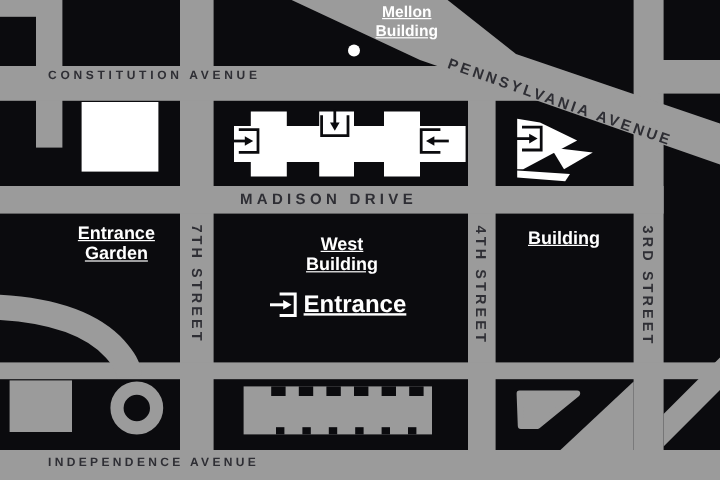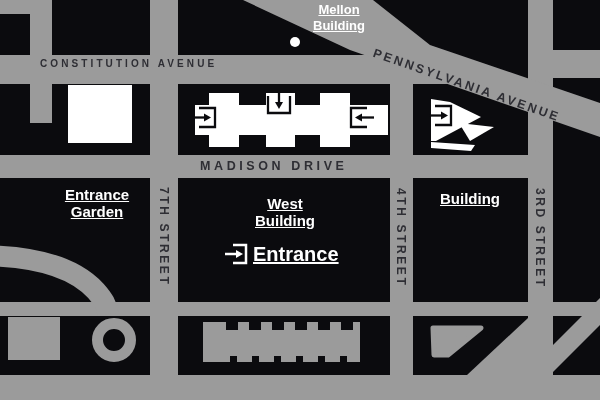--- a/index.html
+++ b/index.html
@@ -108,20 +108,21 @@
         <path class="ar-w" d="M233 245 H246 V263 H233"></path>
         <line class="ar-w" x1="225" y1="254" x2="237" y2="254"></line>
         <polygon class="ah-w" points="243,254 236,250 236,258"></polygon>
       </g>
     </g>
   </svg>
 
   <div class="lbl street-lbl" style="left:40px;top:58px">CONSTITUTION AVENUE</div>
   <div class="lbl street-lbl penn" style="left:376px;top:46px">PENNSYLVANIA AVENUE</div>
   <div class="lbl street-lbl madison" style="left:200px;top:159px">MADISON DRIVE</div>
+  <div class="lbl street-lbl indep" style="left:40px;top:380px">INDEPENDENCE AVENUE</div>
   <div class="v-lbl" style="left:157px;top:187px">7TH STREET</div>
   <div class="v-lbl" style="left:394px;top:188px">4TH STREET</div>
   <div class="v-lbl" style="left:533px;top:188px">3RD STREET</div>
 
   <div class="lbl white-lbl mellon" style="left:300px;top:2px;width:78px">
     <div>Mellon</div>
     <div>Building</div>
   </div>
   <div class="lbl white-lbl" style="left:42px;top:186px;width:110px">
     <div>Entrance</div>

